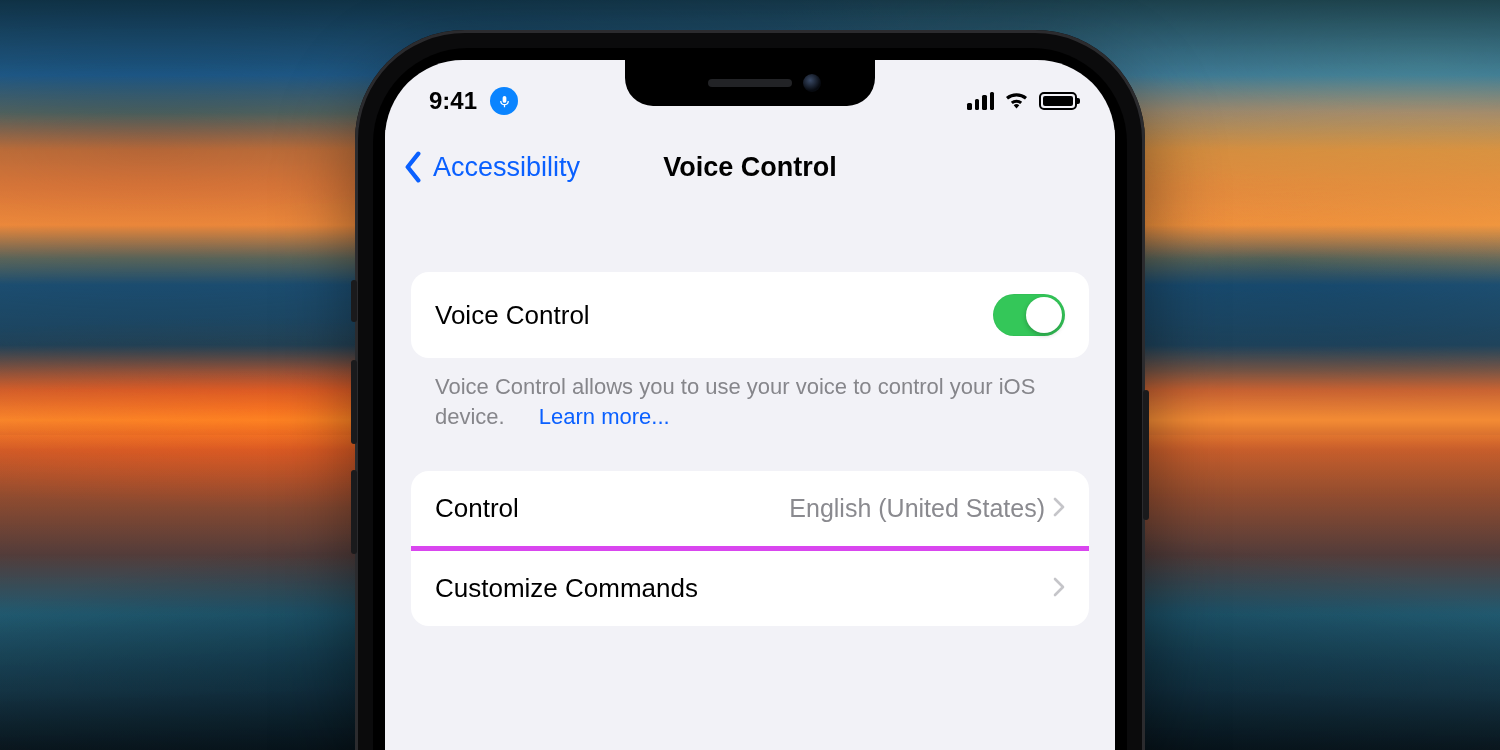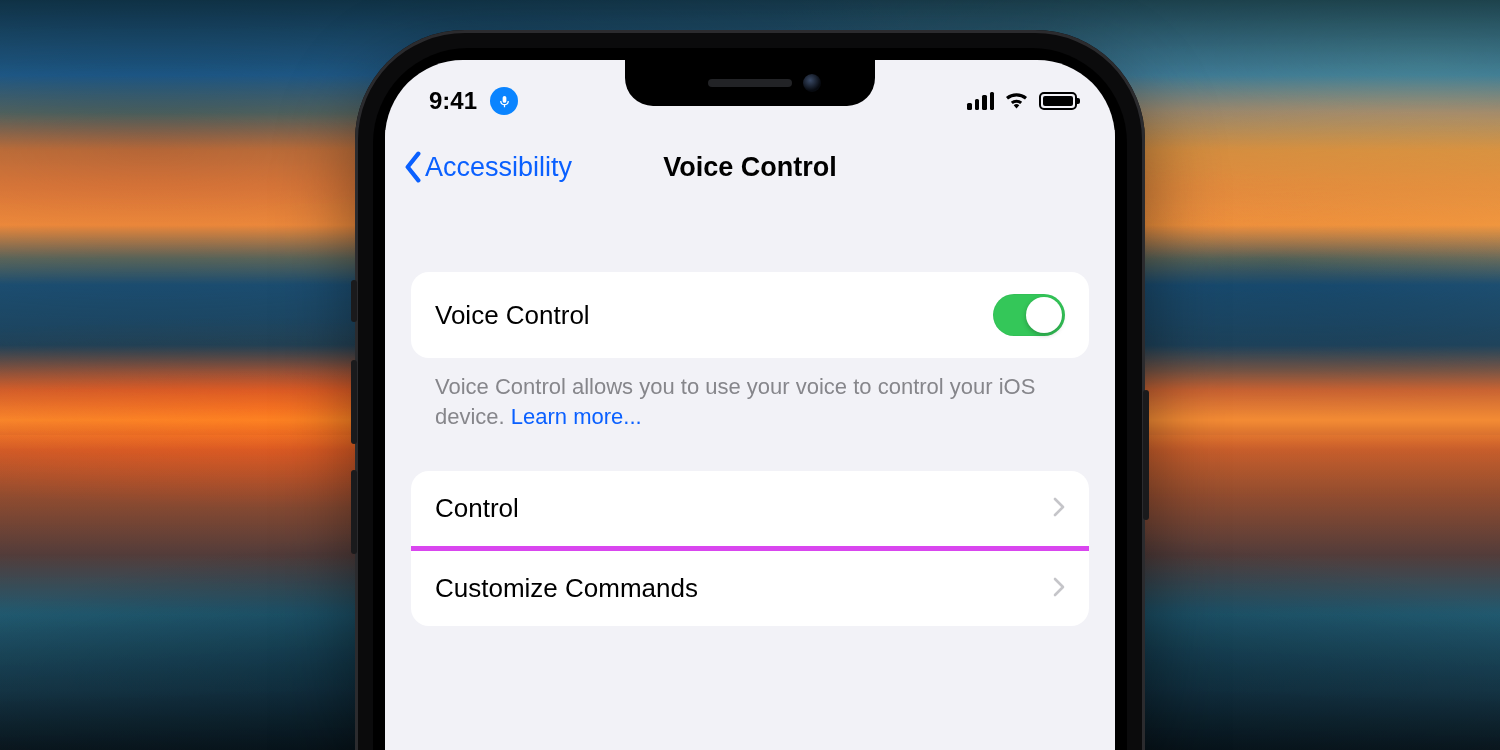--- a/index.html
+++ b/index.html
@@ -119,21 +119,21 @@
   .battery-fill { position:absolute; inset:2px; background:#000; border-radius:2px; }
 
   
   .nav-bar {
     position: absolute; top: 70px; left: 0; right: 0; height: 74px;
     display: flex; align-items: center; justify-content: center;
     background: #f2f2f7;
   }
   .nav-back {
     position: absolute; left: 18px; top: 50%; transform: translateY(-50%);
-    display: flex; align-items: center; gap: 2px;
+    display: flex; align-items: center; gap: 10px;
     color: #0a60ff; font-size: 27px; font-weight: 400;
   }
   .nav-back svg { width: 20px; height: 32px; }
   .nav-title { font-size: 27px; font-weight: 700; color: #000; }
 
   
   .content { position: absolute; top: 158px; left: 0; right: 0; padding: 0 26px; }
   .group-gap-top { height: 54px; }
 
   .card {
@@ -154,21 +154,21 @@
     box-shadow: inset 0 0 0 1px rgba(0,0,0,.03);
   }
   .toggle .knob {
     position: absolute; right: 3px; top: 3px; width: 36px; height: 36px; border-radius: 50%;
     background: #fff; box-shadow: 0 2px 5px rgba(0,0,0,.25);
   }
 
   .footer-text {
     padding: 14px 24px 0 24px; font-size: 22px; color: #86868b; line-height: 1.35;
   }
-  .footer-text a { color: #0a60ff; text-decoration: none; }
+  .footer-text a { color: #0a60ff; text-decoration: none; margin-left: 28px; }
 
   .spacer-40 { height: 40px; }
 </style>
 </head>
 <body>
 
 <div class="backdrop"></div>
 
 <div class="phone">
   <span class="side-btn mute"></span>
@@ -235,20 +235,21 @@
 
         <div class="footer-text">
           <span>Voice Control allows you to use your voice to control your iOS device. </span><a href="#">Learn more...</a>
         </div>
 
         <div class="spacer-40"></div>
 
         <div class="card">
           <div class="row">
             <span class="label">Control</span>
+            <span class="value">English (United States)</span>
             <span class="chevron">
               <svg viewBox="0 0 12 20">
                   <path d="M2 2l8 8-8 8" fill="none" stroke-width="2.6" stroke-linecap="round" stroke-linejoin="round"></path>
                 </svg>
             </span>
           </div>
           <div class="row">
             <span class="label">Customize Commands</span>
             <span class="chevron">
               <svg viewBox="0 0 12 20">

